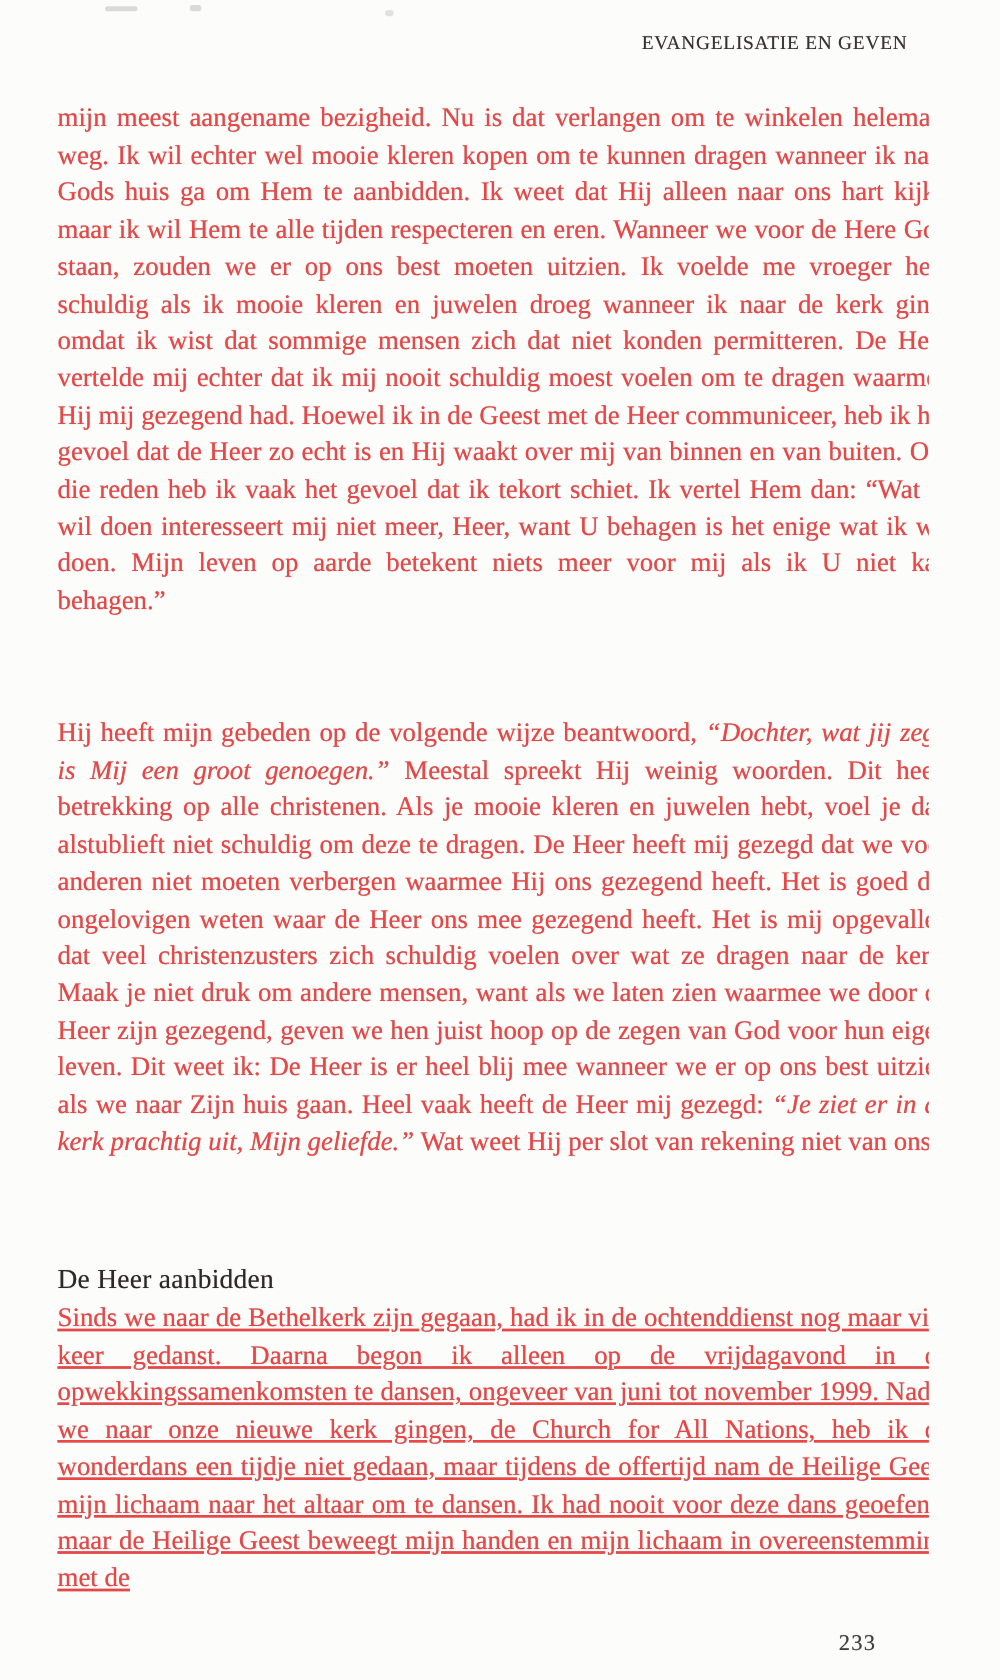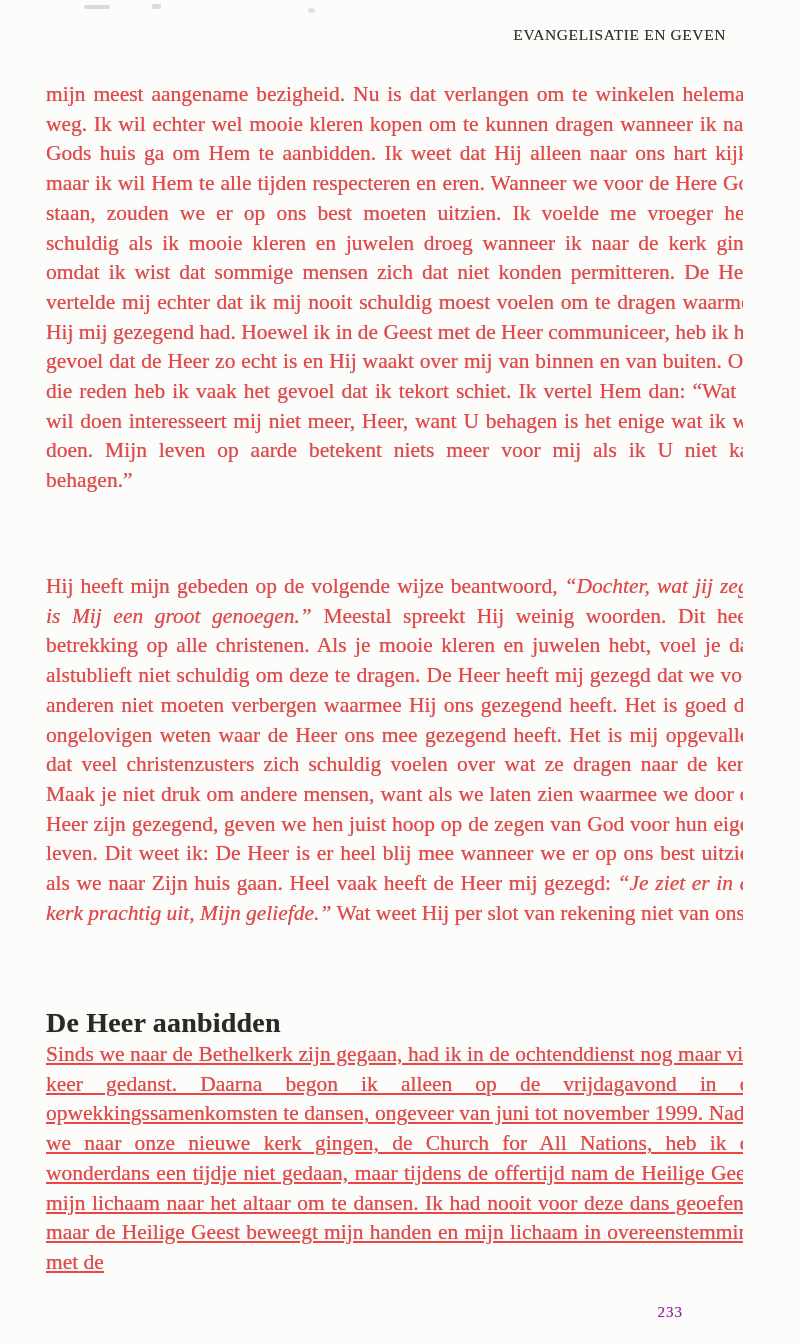--- a/index.html
+++ b/index.html
@@ -36,34 +36,34 @@
     line-height: 29.7px;
     text-align: justify;
     color: #ef4444;
     text-shadow: 0 0 0.7px rgba(47,45,41,0.5);
   }
   .block-0 { top: 80px; }
   .block-1 { top: 562px; margin-top: 10px; }
   .block-2 { top: 1008px; }
   .block-3 { top: 1040px; text-decoration: underline; }
   .heading {
-    font-weight: bold;
+    font-weight: normal;
     text-align: left;
-    font-size: 28px;
+    font-size: 22px;
     letter-spacing: 0.2px;
     color: #2b2925;
   }
   .seg.italic { font-style: italic; }
   .page-number {
     position: absolute;
     top: 1304px;
-    right: 60px;
-    font-size: 15px;
+    right: 42px;
+    font-size: 18px;
     letter-spacing: 1px;
-    color: #a21caf;
+    color: #404040;
     text-shadow: 0 0 0.7px rgba(58,56,51,0.5);
   }
   
   .speck { position: absolute; background: rgba(145,145,142,0.32); }
   .speck-1 { left: 84px;  top: 5px; width: 26px; height: 4px; border-radius: 2px; }
   .speck-2 { left: 152px; top: 4px; width: 9px;  height: 5px; border-radius: 2px; }
   .speck-3 { left: 308px; top: 8px; width: 7px;  height: 5px; border-radius: 50%; opacity: 0.8; }
 </style>
 </head>
 <body>

